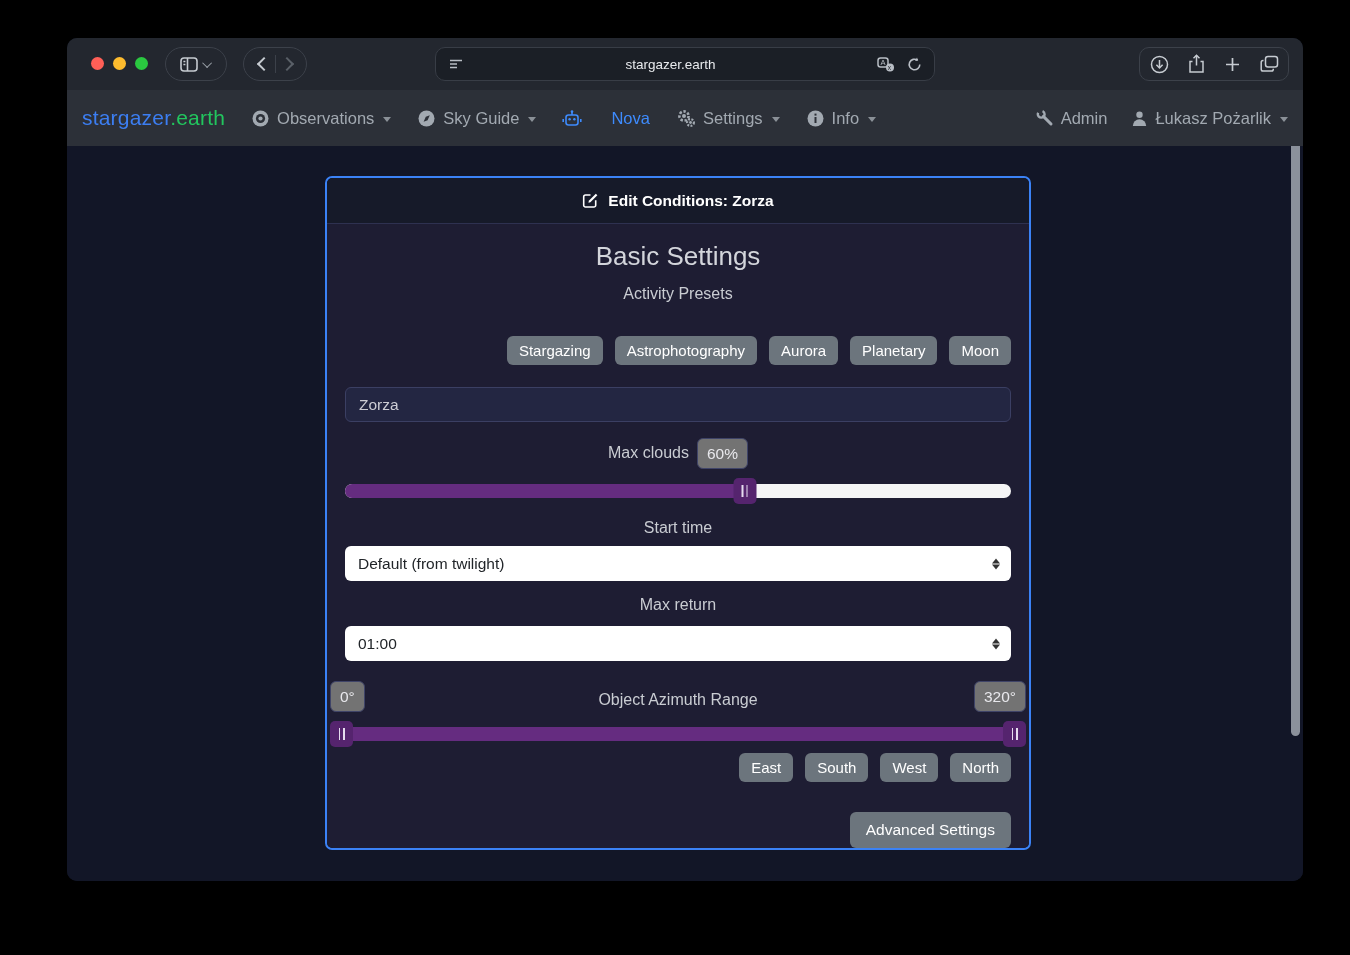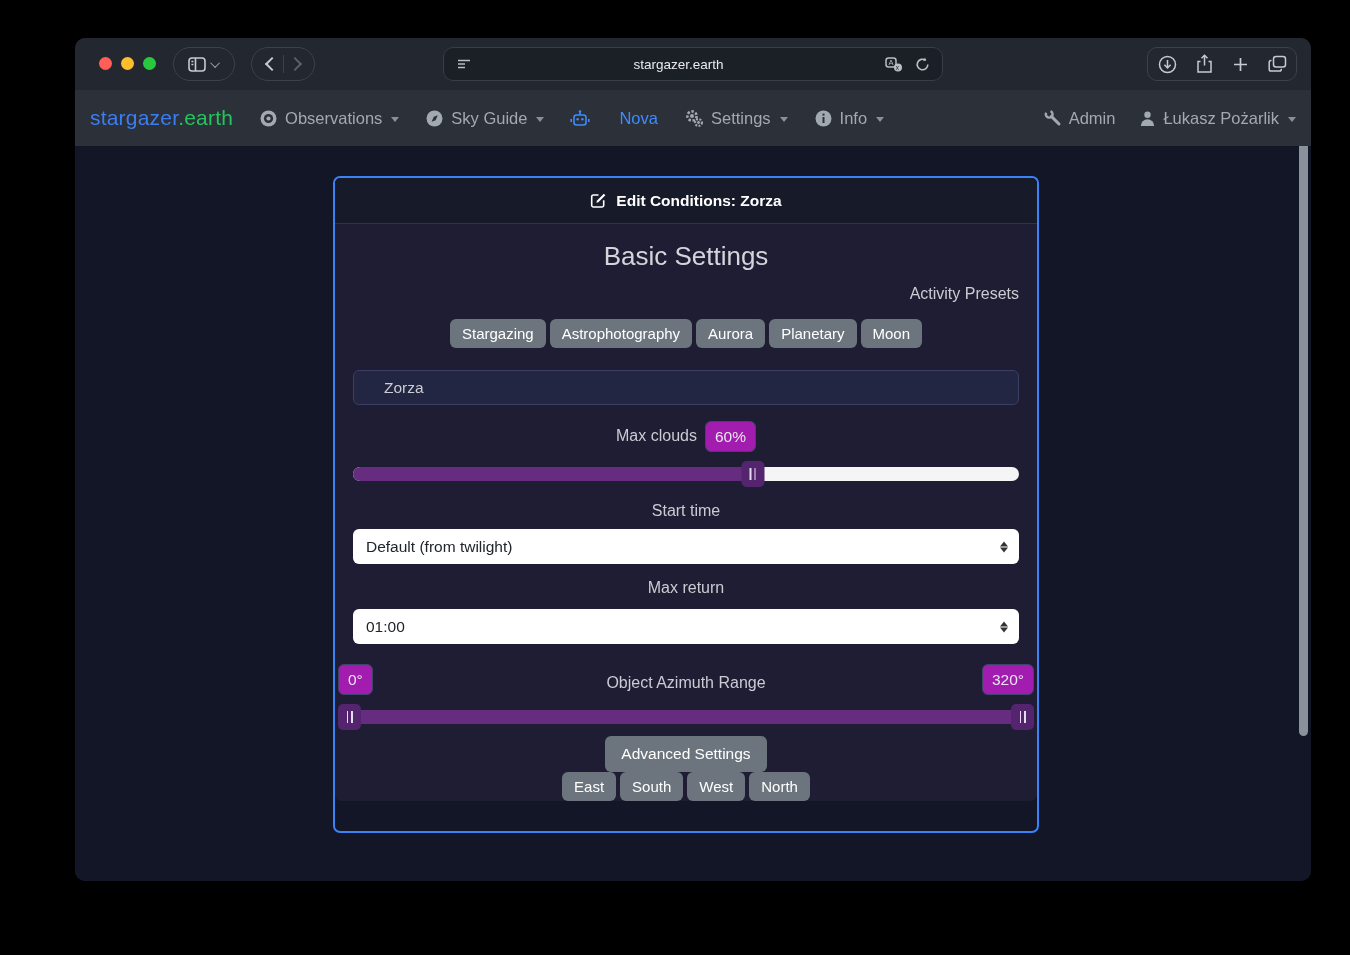--- a/index.html
+++ b/index.html
@@ -1,18 +1,18 @@
 <!DOCTYPE html>
 <html><head>
 <meta charset="utf-8">
 <style>
   * { margin:0; padding:0; box-sizing:border-box; }
   html,body { width:1350px; height:955px; background:#000; font-family:"Liberation Sans", sans-serif; overflow:hidden; }
 
-  .window { position:absolute; left:75px; top:38px; width:1236px; height:843px;
+  .window { position:absolute; left:67px; top:38px; width:1236px; height:843px;
     border-radius:10px; overflow:hidden; background:#121627; box-shadow:0 10px 40px rgba(0,0,0,.6); }
 
   
   .titlebar { position:absolute; left:0; top:0; width:100%; height:52px; background:#23272f; }
   .traffic { position:absolute; top:19px; left:24px; display:flex; gap:9px; }
   .dot { width:13px; height:13px; border-radius:50%; }
   .dot.red{ background:#ff5f57; } .dot.yellow{ background:#febc2e; } .dot.green{ background:#2ac840; }
 
   .tb-pill { position:absolute; top:9px; height:34px; border:1px solid #3c414a; border-radius:17px;
     display:flex; align-items:center; justify-content:center; color:#c6cbd1; }
@@ -53,32 +53,32 @@
   .scrollbar-thumb { position:absolute; right:3px; top:-55px; width:9px; height:645px; border-radius:5px; background:#8b919b; }
 
   .card { position:absolute; left:258px; top:30px; width:706px; border:2px solid #3b82f6; border-radius:7px; }
   .card-header { height:46px; background:#161a29; border-bottom:1px solid #2e3150;
     border-radius:6px 6px 0 0; display:flex; align-items:center; justify-content:center; gap:9px;
     color:#fff; font-size:15.5px; font-weight:700; }
   .card-body { background:#1e1d33; border-radius:0 0 6px 6px; padding:14px 18px 0; text-align:center; }
 
   .h-basic { color:#d3d5db; font-size:26px; font-weight:500; line-height:36px; margin-bottom:10px; }
   .lbl { color:#c9ccd2; font-size:16px; line-height:20px; }
-  .presets-label { margin-bottom:15px;text-align:right; }
-  .btn-row { display:flex; justify-content:center; gap:4px; }
+  .presets-label { margin-bottom:32px; }
+  .btn-row { display:flex; justify-content:flex-end; gap:12px; }
   .btn { background:#6c757d; color:#fff; border:none; border-radius:6px; font-size:15px;
     padding:5px 12px; height:29px; font-family:"Liberation Sans", sans-serif; cursor:pointer; }
   .presets-row { margin-bottom:22px; }
 
   .name-label { margin-bottom:13px; }
   .text-input { width:100%; height:35px; background:#232642; border:1px solid #3b3f63; border-radius:6px;
-    color:#ccccd4; font-size:15.5px; padding:0 30px; font-family:"Liberation Sans", sans-serif; margin-bottom:14px; }
+    color:#ccccd4; font-size:15.5px; padding:0 13px; font-family:"Liberation Sans", sans-serif; margin-bottom:14px; }
 
   .clouds-row { display:flex; align-items:center; justify-content:center; gap:8px; margin-bottom:8px; height:34px; }
-  .badge { display:inline-flex; align-items:center; background:#a21caf; border:1px solid #3f4468;
+  .badge { display:inline-flex; align-items:center; background:#737373; border:1px solid #3f4468;
     border-radius:6px; padding:4px 9px; color:#e8e8ec; font-size:15.5px; line-height:21px; }
 
   .slider { position:relative; height:26px; margin-bottom:14px; }
   .slider .track { position:absolute; left:0; right:0; top:6px; height:14px; background:#f5f5f6; border-radius:7px; overflow:hidden; }
   .slider .fill { position:absolute; left:0; top:0; bottom:0; background:#652c80; }
   .handle { position:absolute; top:0; width:23px; height:26px; background:#55246e; border-radius:5px;
     display:flex; align-items:center; justify-content:center; gap:3px; cursor:pointer; }
   .handle i { display:block; width:1.5px; height:12px; background:#e6dcef; }
   .slider-clouds .handle { left:60%; transform:translateX(-50%); }
 
@@ -317,30 +317,30 @@
           <div class="handle left">
               <i></i>
               <i></i>
             </div>
           <div class="handle right">
               <i></i>
               <i></i>
             </div>
         </div>
 
-        <div class="btn-row">
-          <button class="btn btn-adv">Advanced Settings</button>
-        </div>
-
         <div class="btn-row dir-row">
           <button class="btn">East</button>
           <button class="btn">South</button>
           <button class="btn">West</button>
           <button class="btn">North</button>
         </div>
+
+        <div class="btn-row">
+          <button class="btn btn-adv">Advanced Settings</button>
+        </div>
         
       </div>
     </div>
 
     <div class="scrollbar-thumb"></div>
   </div>
 
 </div>
 
 </body></html>

